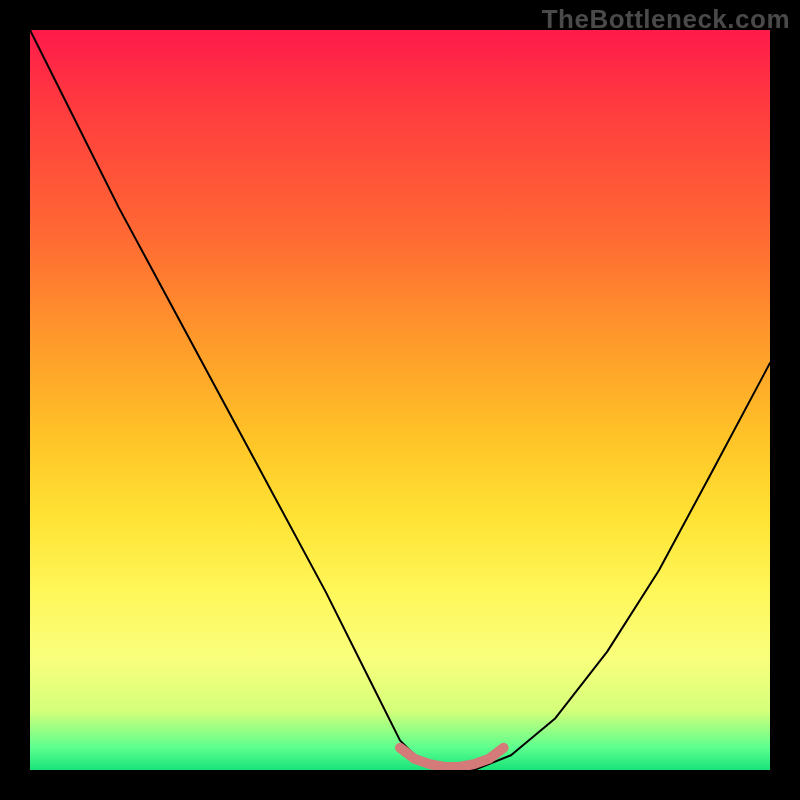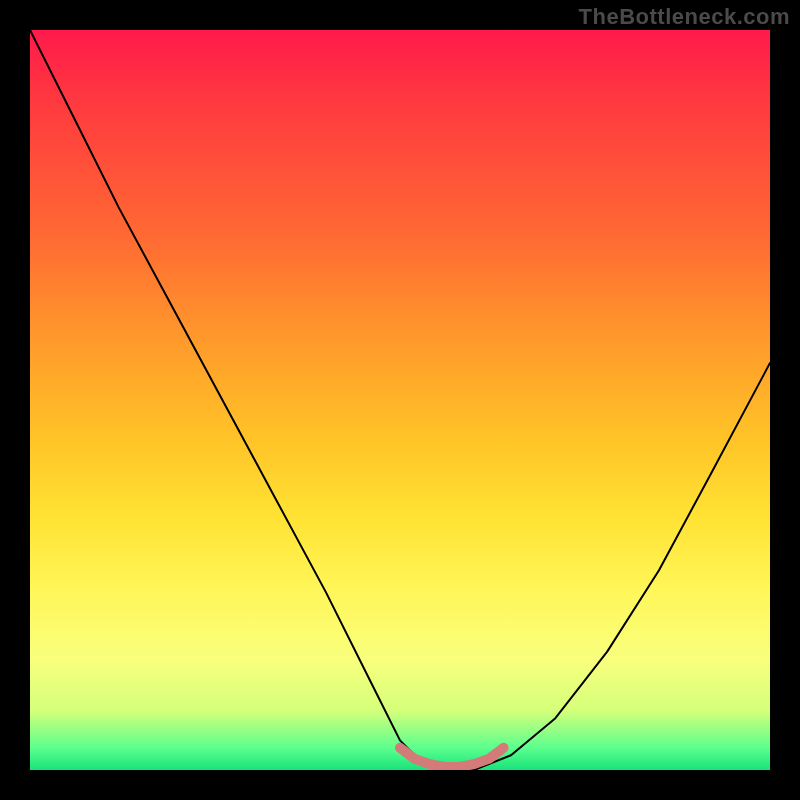--- a/index.html
+++ b/index.html
@@ -15,21 +15,21 @@
     position: relative;
     width: 800px;
     height: 800px;
     background: #000;
   }
   .watermark {
     position: absolute;
     top: 4px;
     right: 10px;
     color: #4a4a4a;
-    font-size: 22px;
+    font-size: 26px;
     font-weight: bold;
     letter-spacing: 0.5px;
     user-select: none;
   }
   .plot-area {
     position: absolute;
     left: 30px;
     top: 30px;
     width: 740px;
     height: 740px;

